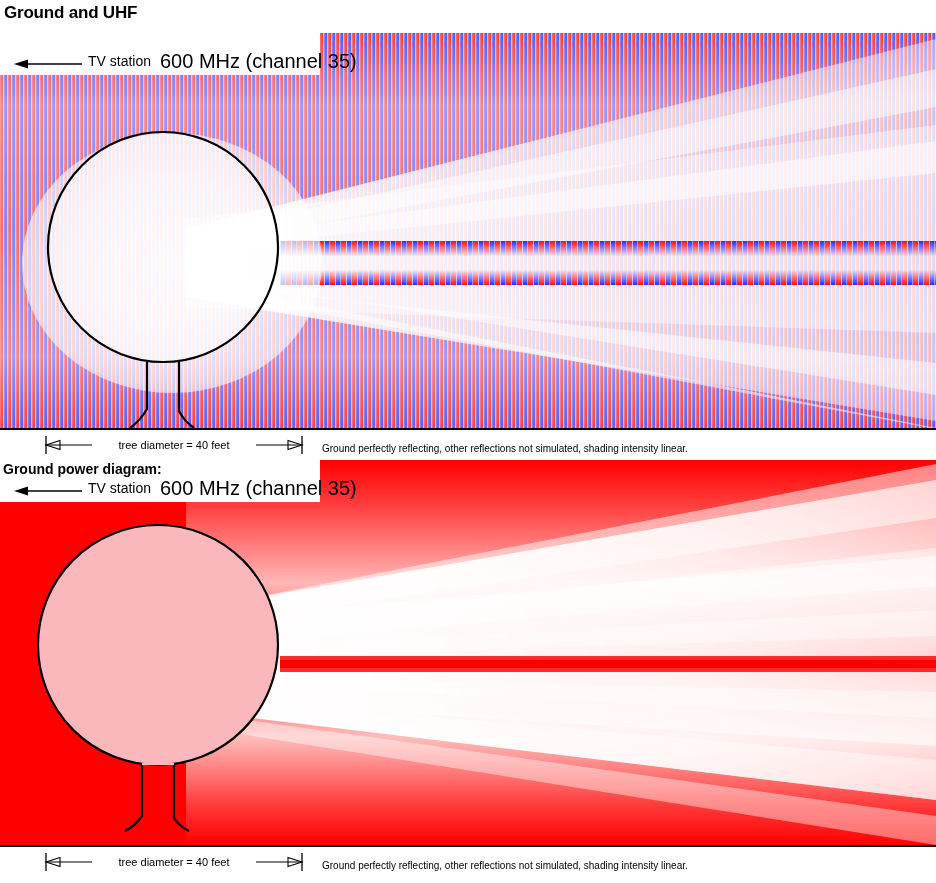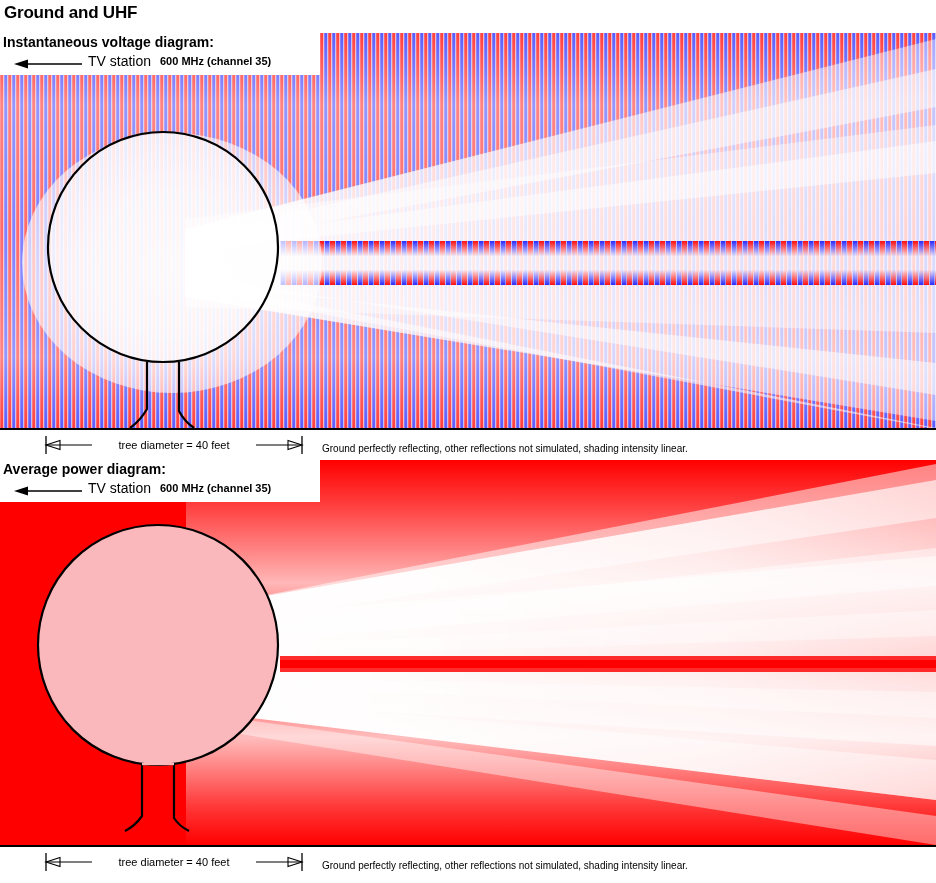--- a/index.html
+++ b/index.html
@@ -41,21 +41,21 @@
   }
   .labelbox .l2 .arrowwrap{
     position:absolute;left:12px;top:4px;width:72px;height:12px;
   }
   .labelbox .l2 .tv{
     position:absolute;left:88px;top:0px;
     font-size:14px;line-height:18px;white-space:nowrap;
   }
   .labelbox .l2 .freq{
     position:absolute;left:160px;top:0px;
-    font-size:11px;line-height:18px;white-space:nowrap;font-weight:bold;
+    font-size:20px;line-height:18px;white-space:nowrap;
   }
 
   
   .tree{position:absolute;z-index:20;pointer-events:none;}
   .tree svg{display:block;}
 
   
   .caption{
     position:absolute;left:0;width:936px;height:30px;
     background:#ffffff;border-top:2px solid #000;
@@ -155,21 +155,20 @@
     </div>
 
     <div class="tree" style="left:38px;top:96px;width:270px;height:300px;">
       <svg viewBox="0 0 270 300" width="270" height="300">
         <circle cx="125" cy="118" r="115" fill="#ffffff" fill-opacity="0.55" stroke="#000000" stroke-width="2.2"></circle>
         <path d="M109 233 L109 280 Q102 292 92 299 M141 233 L141 282 Q146 292 156 299" fill="none" stroke="#000000" stroke-width="2.2"></path>
       </svg>
     </div>
 
     <div class="labelbox">
-      <div class="l1">Instantaneous voltage diagram:</div>
       <div class="l2">
         <span class="arrowwrap">
           <svg viewBox="0 0 72 12" width="72" height="12">
             <line x1="10" y1="6" x2="70" y2="6" stroke="#000" stroke-width="1.4"></line>
             <polygon points="2,6 16,1.5 16,10.5" fill="#000"></polygon>
           </svg>
         </span>
         <span class="tv">TV station</span>
         <span class="freq">600 MHz (channel 35)</span>
       </div>
@@ -246,21 +245,21 @@
 
     <div class="tree" style="left:28px;top:62px;width:280px;height:310px;">
       <svg viewBox="0 0 280 310" width="280" height="310">
         <circle cx="130" cy="123" r="120" fill="#fbb8bc" stroke="#000000" stroke-width="2.2"></circle>
         <path d="M114 242 L114 294 Q107 304 97 309 M146 242 L146 296 Q151 304 161 309" fill="none" stroke="#000000" stroke-width="2.2"></path>
         <path d="M114 242 L146 242" fill="none" stroke="#fbb8bc" stroke-width="2.4"></path>
       </svg>
     </div>
 
     <div class="labelbox">
-      <div class="l1">Average power diagram:</div>
+      <div class="l1">Ground power diagram:</div>
       <div class="l2">
         <span class="arrowwrap">
           <svg viewBox="0 0 72 12" width="72" height="12">
             <line x1="10" y1="6" x2="70" y2="6" stroke="#000" stroke-width="1.4"></line>
             <polygon points="2,6 16,1.5 16,10.5" fill="#000"></polygon>
           </svg>
         </span>
         <span class="tv">TV station</span>
         <span class="freq">600 MHz (channel 35)</span>
       </div>

